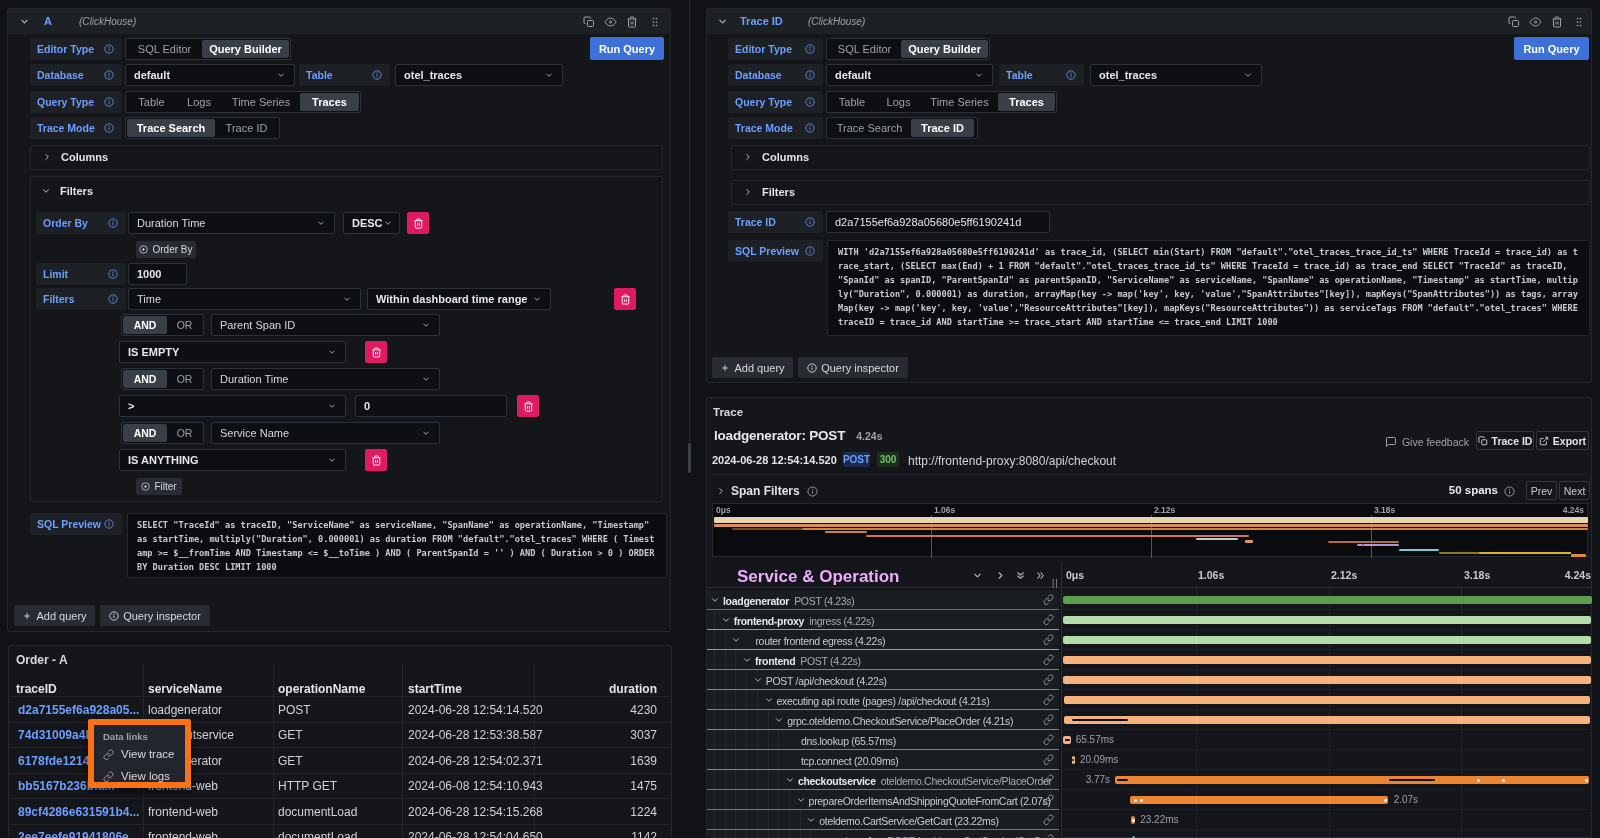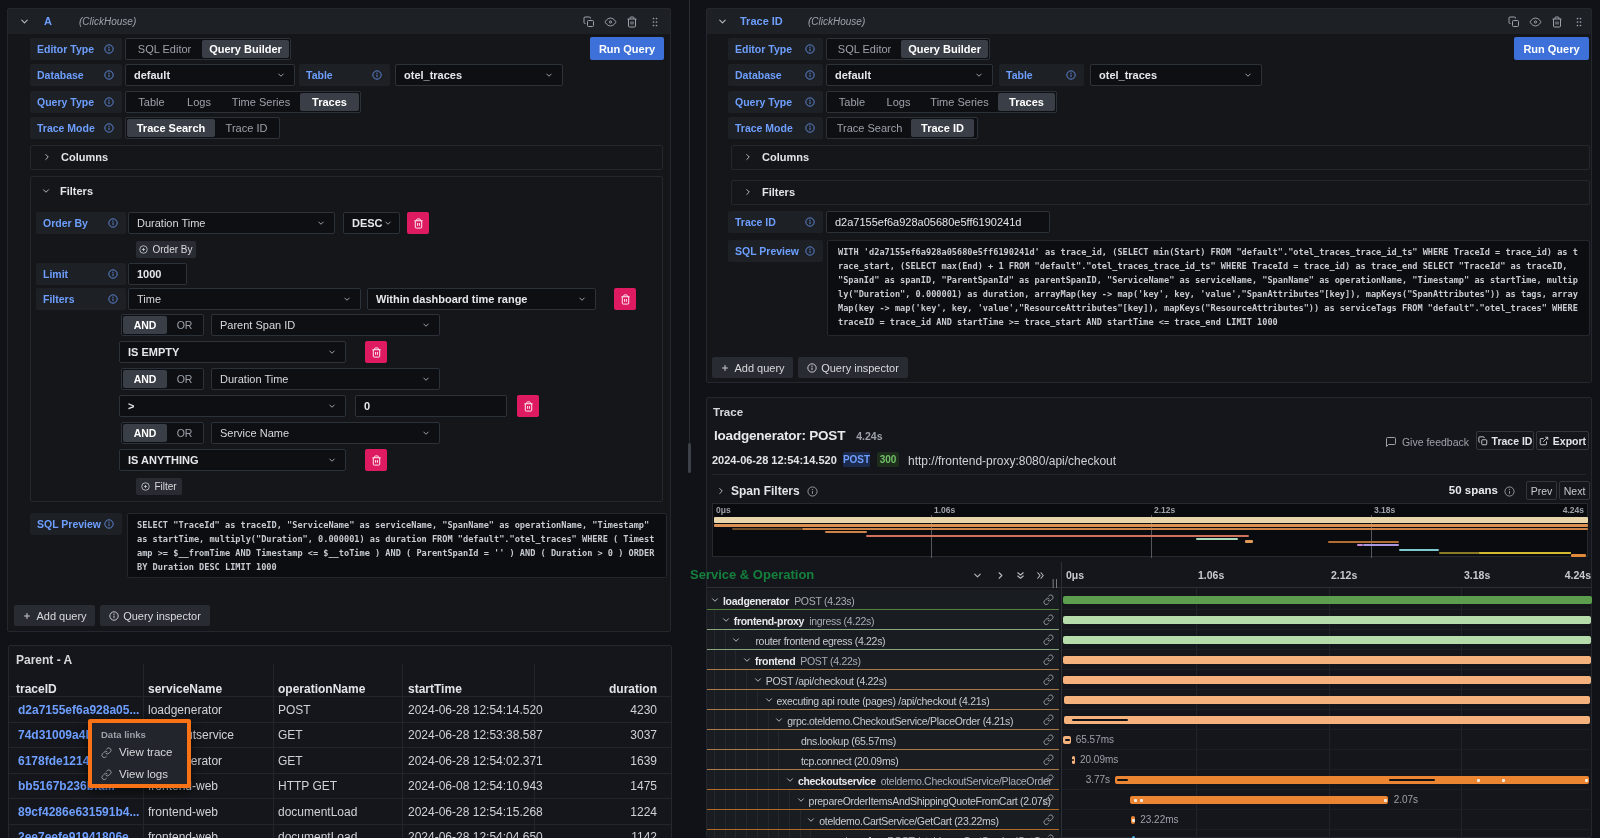--- a/index.html
+++ b/index.html
@@ -46,21 +46,21 @@
   .guide { position:absolute; top:0; width:1px; height:20px; background:#24272d; }
   .gcell { position:absolute; left:1063px; width:529px; height:20px; border-bottom:1px solid #1b1e24; }
   .gbar { position:absolute; top:6px; height:8px; border-radius:2px; }
   .gline { position:absolute; top:9px; height:2px; background:#111217; border-radius:1px; }
   .gdot { position:absolute; top:8.5px; width:3px; height:3px; background:#f0ece2; border-radius:1px; }
   .glabel { position:absolute; top:4px; font-size:10px; color:#9da1a9; white-space:nowrap; }
   .tick { position:absolute; font-size:10.5px; font-weight:600; color:#c7cad0; }
   .mmseg { position:absolute; border-radius:1px; }
   .mmtick { position:absolute; font-size:8.5px; font-weight:600; color:#9da1a9; }
   .badge { position:absolute; border-radius:2px; font-size:10px; font-weight:600; display:flex; align-items:center; justify-content:center; }
-  .menu { position:absolute; background:#22252b; border:4px solid #f97316; border-radius:2px; box-shadow:0 4px 10px rgba(0,0,0,.5); z-index:30; }
+  .menu { position:absolute; background:#22252b; border:6px solid #f97316; border-radius:2px; box-shadow:0 4px 10px rgba(0,0,0,.5); z-index:30; }
 </style>
 </head>
 <body>
 
 <div id="app">
 
   <div class="abs" style="left:689px;top:0;width:1px;height:470px;background:#2a2d33;"></div>
   <div class="abs" style="left:688px;top:443px;width:3px;height:30px;background:#3d4148;border-radius:2px;"></div>
 
   <div class="card" style="left:7px;top:8px;width:664px;height:624px;"></div>
@@ -284,21 +284,21 @@
       </span>
     </div>
   <div class="sel" style="left:128px;top:288px;width:233px;height:22px;">
       <span>Time</span>
       <span class="ic">
         <svg width="10" height="10" viewBox="0 0 24 24" fill="none" stroke="currentColor" stroke-width="2.4">
           <polyline points="6 9 12 15 18 9"></polyline>
         </svg>
       </span>
     </div>
-  <div class="sel" style="left:367px;top:288px;width:229px;height:22px;">
+  <div class="sel" style="left:367px;top:288px;width:184px;height:22px;">
       <span style="font-weight:600;color:#e6e7ea;">Within dashboard time range</span>
       <span class="ic">
         <svg width="10" height="10" viewBox="0 0 24 24" fill="none" stroke="currentColor" stroke-width="2.4">
           <polyline points="6 9 12 15 18 9"></polyline>
         </svg>
       </span>
     </div>
   <div class="btn-danger" style="left:614px;top:288px;width:22px;height:22px;">
       <span class="ic">
         <svg width="11" height="11" viewBox="0 0 24 24" fill="none" stroke="#fff" stroke-width="2">
@@ -449,21 +449,21 @@
         <svg width="10" height="10" viewBox="0 0 24 24" fill="none" stroke="currentColor" stroke-width="2.2">
           <circle cx="12" cy="12" r="10"></circle>
           <line x1="12" y1="11" x2="12" y2="17"></line>
           <circle cx="12" cy="7.5" r="0.6" fill="currentColor"></circle>
         </svg>
       </span>
       <span>Query inspector</span>
     </div>
 
   <div class="panel" style="left:8px;top:645px;width:664px;height:200px;"></div>
-  <div class="ptitle" style="left:16px;top:653px;">Parent - A</div>
+  <div class="ptitle" style="left:16px;top:653px;">Order - A</div>
 
   <div class="th" style="left:16px;top:682px;">traceID</div>
   <div class="th" style="left:148px;top:682px;">serviceName</div>
   <div class="th" style="left:278px;top:682px;">operationName</div>
   <div class="th" style="left:408px;top:682px;">startTime</div>
   <div class="th" style="left:534px;top:682px;width:123px;text-align:right;">duration</div>
   <div class="hline" style="left:9px;top:696px;width:662px;"></div>
 
   <div class="vline" style="left:143px;top:664px;height:180px;"></div>
   <div class="vline" style="left:273px;top:664px;height:180px;"></div>
@@ -818,21 +818,21 @@
       <div class="mmseg" style="left: 615px; top: 37px; width: 71px; height: 2px; background: rgb(179, 109, 51);"></div>
       <div class="mmseg" style="left: 644px; top: 39.5px; width: 6px; height: 2px; background: rgb(200, 139, 216);"></div>
       <div class="mmseg" style="left: 650px; top: 39.5px; width: 36px; height: 2px; background: rgb(171, 151, 224);"></div>
       <div class="mmseg" style="left: 686px; top: 44.5px; width: 40px; height: 2px; background: rgb(126, 200, 207);"></div>
       <div class="mmseg" style="left: 726px; top: 48px; width: 132px; height: 2px; background: rgb(138, 122, 38);"></div>
       <div class="mmseg" style="left: 766px; top: 48px; width: 92px; height: 2px; background: rgb(212, 184, 48);"></div>
       <div class="mmseg" style="left: 858px; top: 50px; width: 15px; height: 2.5px; background: rgb(224, 138, 60);"></div>
     </div>
 
   <div class="abs" style="left:707px;top:562px;width:884px;height:26px;border-bottom:1px solid #2c3037;"></div>
-  <div class="abs" style="left:690px;top:567px;font-size:13px;font-weight:700;color:#15803d;">Service &amp; Operation</div>
+  <div class="abs" style="left:737px;top:567px;font-size:17px;font-weight:700;color:#f0abfc;">Service &amp; Operation</div>
   <span class="ic abs" style="left:972px;top:570px;color:#b6b9c0;">
       <svg width="11" height="11" viewBox="0 0 24 24" fill="none" stroke="currentColor" stroke-width="2.4" stroke-linecap="round" stroke-linejoin="round">
         <polyline points="6 9 12 15 18 9"></polyline>
       </svg>
     </span>
   <span class="ic abs" style="left:995px;top:570px;color:#b6b9c0;">
       <svg width="11" height="11" viewBox="0 0 24 24" fill="none" stroke="currentColor" stroke-width="2.4" stroke-linecap="round" stroke-linejoin="round">
         <polyline points="9 6 15 12 9 18"></polyline>
       </svg>
     </span>

